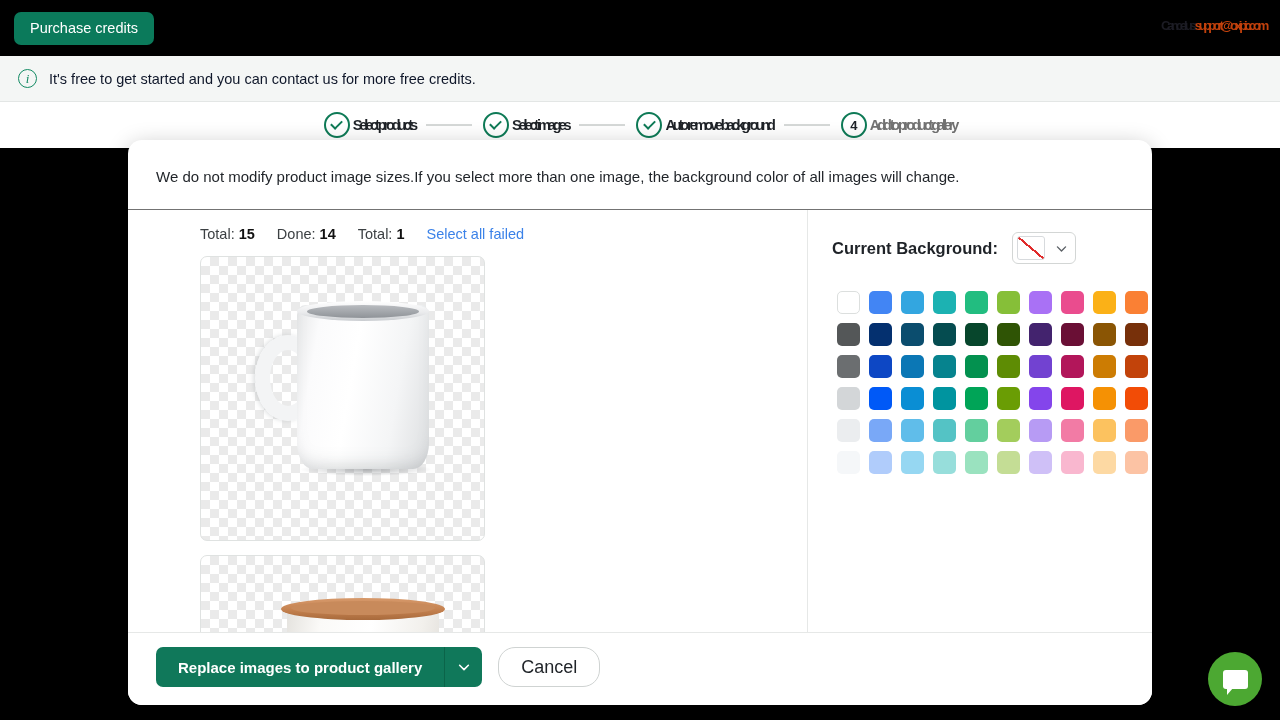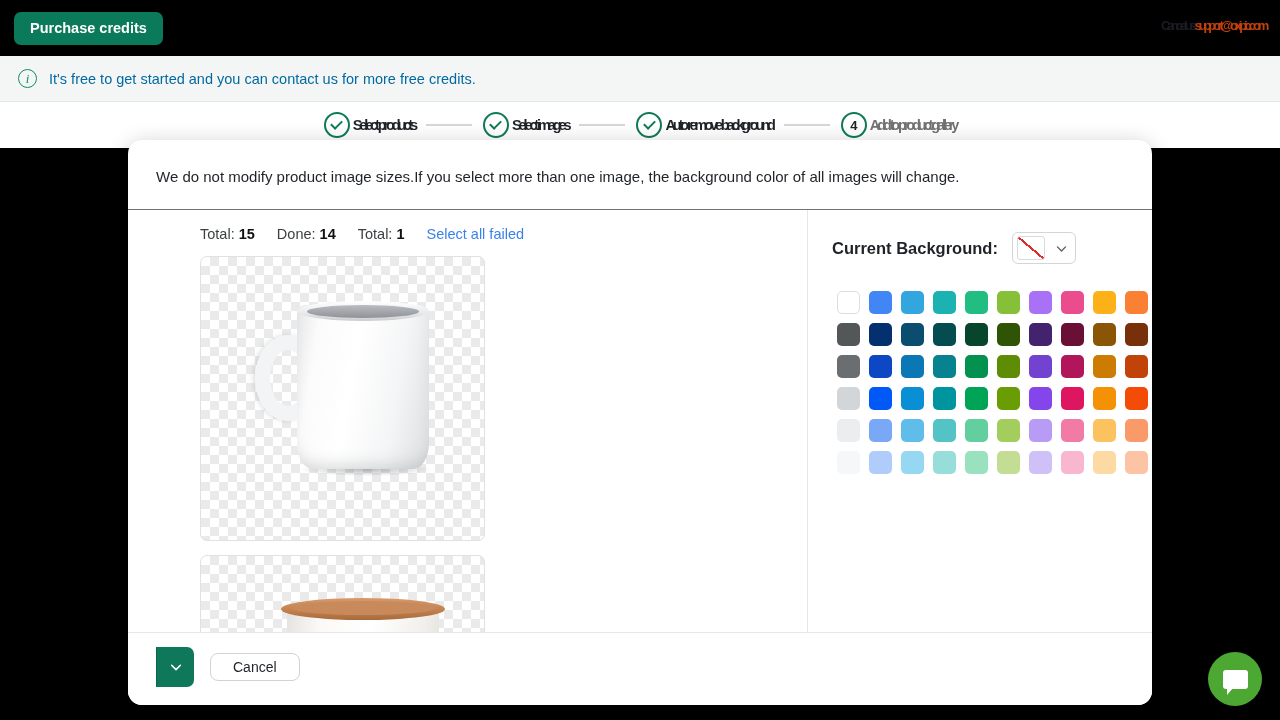--- a/index.html
+++ b/index.html
@@ -14,21 +14,21 @@
   
   .topbar {
     position: absolute; top: 0; left: 0; width: 1280px; height: 56px;
     background: #000;
   }
   .purchase-btn {
     position: absolute; left: 14px; top: 12px;
     background: #0b7a5b; color: #fff;
     border: none; border-radius: 7px;
     padding: 9px 16px;
-    font-size: 14.5px; font-weight: bold;
+    font-size: 14.5px; font-weight: normal;
     font-family: "Liberation Sans", sans-serif;
     cursor: pointer;
     line-height: 1;
   }
   .contact-wrap {
     position: absolute; right: 14px; top: 18px;
     font-size: 13px; font-weight: bold;
     white-space: nowrap;
     letter-spacing: -3.2px;
   }
@@ -46,21 +46,21 @@
   .info-icon {
     width: 19px; height: 19px; border-radius: 50%;
     border: 1.6px solid #128a63;
     color: #128a63;
     font-size: 13px; font-style: italic;
     font-family: "Liberation Serif", serif;
     display: flex; align-items: center; justify-content: center;
     margin-right: 12px;
     flex: none;
   }
-  .banner-text { font-size: 14.5px; color: #0369a1; }
+  .banner-text { font-size: 14.5px; color: #0f172a; }
 
   
   .stepper {
     position: absolute; top: 102px; left: 0; width: 1280px; height: 46px;
     display: flex; align-items: center; justify-content: center;
     background: #fff;
   }
   .step { display: flex; align-items: center; }
   .step-circle {
     width: 26px; height: 26px; border-radius: 50%;
@@ -269,23 +269,23 @@
     border: none;
     border-left: 1px solid #0b6449;
     border-radius: 0 7px 7px 0;
     width: 38px; height: 40px;
     display: flex; align-items: center; justify-content: center;
     cursor: pointer;
   }
   .cancel-btn {
     background: #fff; color: #1f2328;
     border: 1px solid #cfd3d2;
-    border-radius: 8px;
-    height: 28px; padding: 0 22px;
-    font-size: 14px;
+    border-radius: 17px;
+    height: 40px; padding: 0 22px;
+    font-size: 18px;
     font-family: "Liberation Sans", sans-serif;
     cursor: pointer;
   }
 
   
   .chat-widget {
     position: absolute; right: 18px; bottom: 14px;
     width: 54px; height: 54px; border-radius: 50%;
     background: #4ca832;
     display: flex; align-items: center; justify-content: center;
@@ -596,20 +596,21 @@
             <div class="sw-cell">
               <div class="sw" style="background: rgb(248, 188, 182);"></div>
             </div>
           </div>
       </div>
 
     </div>
 
     <div class="modal-footer">
       <span class="primary-split">
+        <button class="primary-btn">Replace images to product gallery</button>
         <span class="primary-caret">
           <svg width="14" height="14" viewBox="0 0 16 16">
             <path d="M3 6 L8 11 L13 6" fill="none" stroke="#ffffff" stroke-width="1.8" stroke-linecap="round" stroke-linejoin="round"></path>
           </svg>
         </span>
       </span>
       <button class="cancel-btn">Cancel</button>
     </div>
 
   </div>

